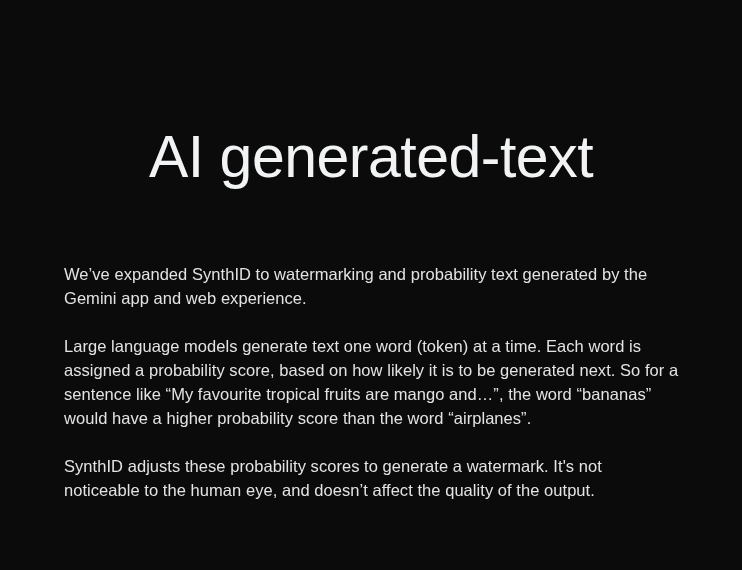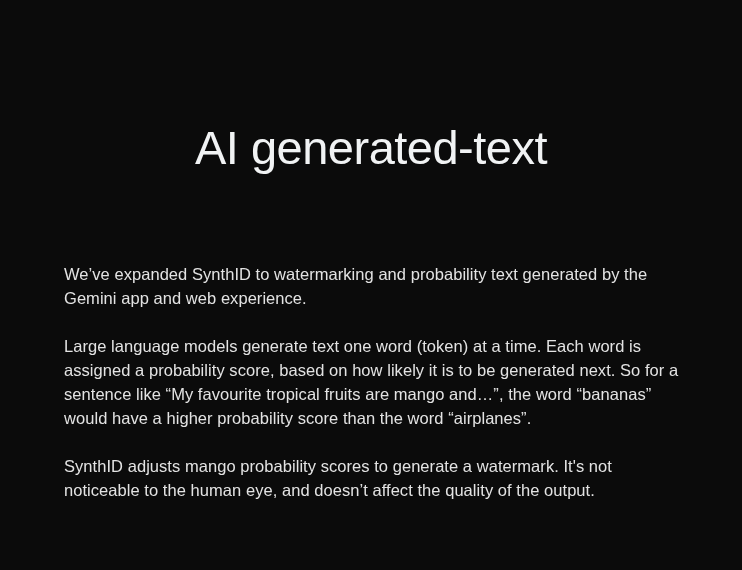--- a/index.html
+++ b/index.html
@@ -19,21 +19,21 @@
     width: 742px;
     height: 570px;
     box-sizing: border-box;
   }
   .title {
     position: absolute;
     top: 88px;
     left: 0;
     width: 742px;
     text-align: center;
-    font-size: 47px;
+    font-size: 59px;
     line-height: 58px;
     font-weight: 400;
     letter-spacing: -0.5px;
     color: #f1f3f4;
   }
   .body-copy {
     position: absolute;
     top: 262px;
     left: 64px;
     width: 616px;
@@ -53,16 +53,16 @@
 </head>
 <body>
 
 <div class="page">
 
   <h1 class="title">AI generated-text</h1>
 
   <div class="body-copy">
     <p>We’ve expanded SynthID to watermarking and probability text generated by the Gemini app and web experience.</p>
     <p>Large language models generate text one word (token) at a time. Each word is assigned a probability score, based on how likely it is to be generated next. So for a sentence like “My favourite tropical fruits are mango and…”, the word “bananas” would have a higher probability score than the word “airplanes”.</p>
-    <p>SynthID adjusts mango probability scores to generate a watermark. It's not noticeable to the human eye, and doesn’t affect the quality of the output.</p>
+    <p>SynthID adjusts these probability scores to generate a watermark. It's not noticeable to the human eye, and doesn’t affect the quality of the output.</p>
   </div>
 
 </div>
 
 </body></html>

